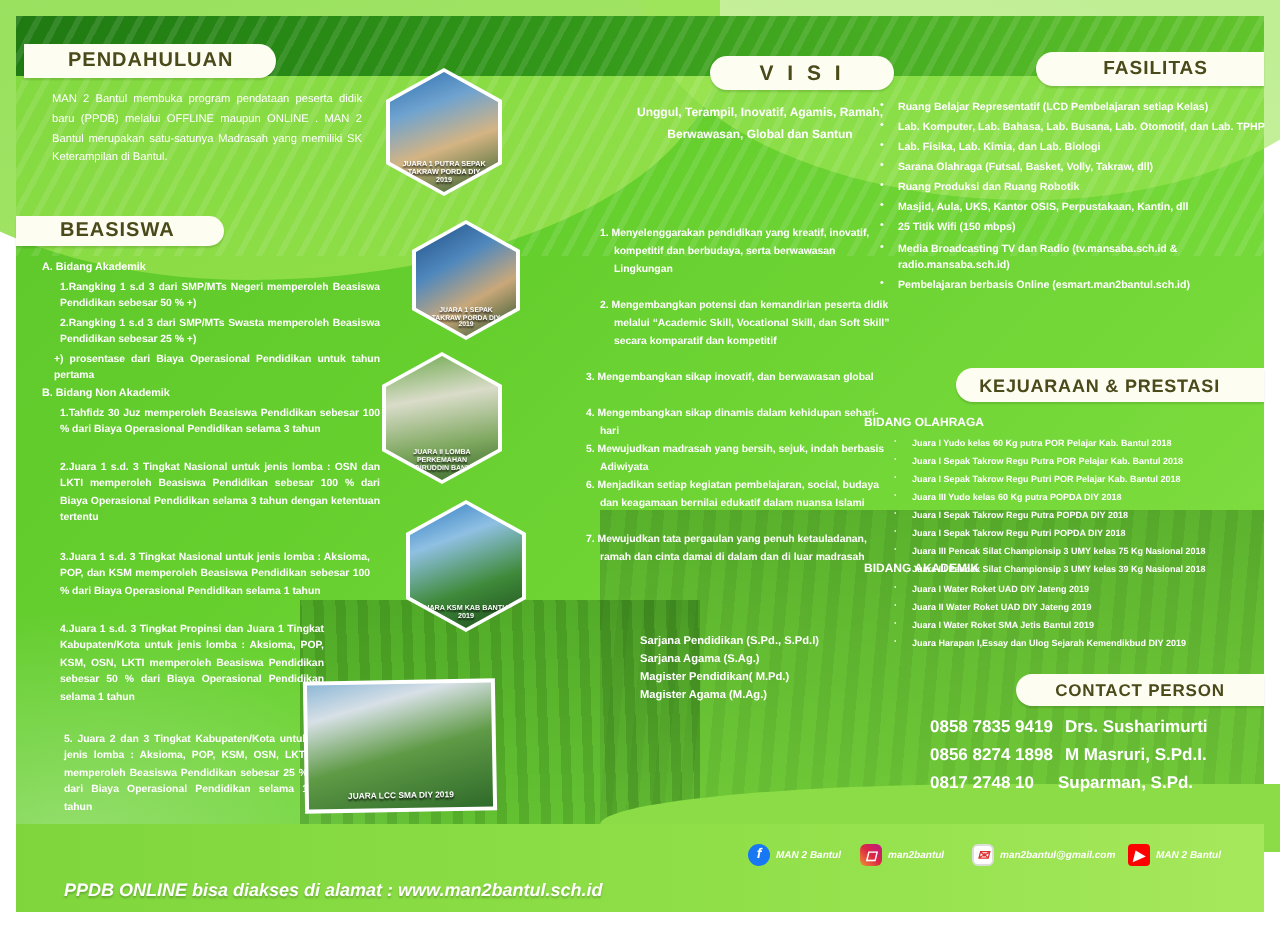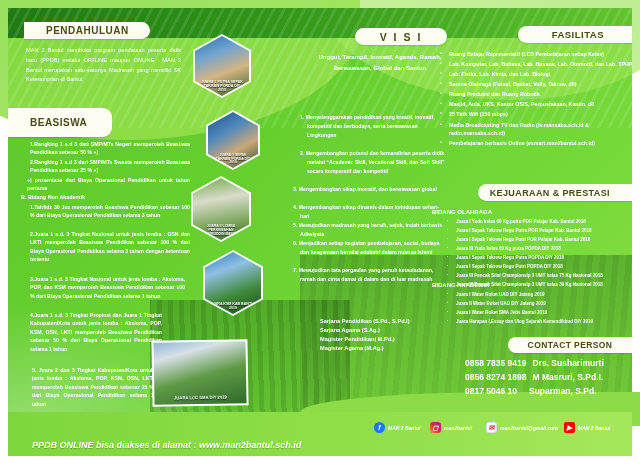--- a/index.html
+++ b/index.html
@@ -203,27 +203,27 @@
   <div class="bg-swoosh-2"></div>
   <div class="bg-dark-top"></div>
   <div class="bg-stripes"></div>
   <div class="bg-leaf-l"></div>
   <div class="bg-photo-band"></div>
   <div class="bg-green-overlay"></div>
   <div class="bg-photo-band2"></div>
   <div class="bg-bottom-curve"></div>
   <div class="bg-bottom-bar"></div>
 
-  <div class="pill" style="left:24px; top:22px; width:126px; height:17px; padding-left:22px; font-size:10px;">
+  <div class="pill" style="left:12px; top:22px; width:126px; height:17px; padding-left:22px; font-size:10px;">
     <span>PENDAHULUAN</span>
   </div>
 
   <p class="tx just" style="left:26px; top:46px; width:155px; font-size:5.6px; line-height:1.75;">MAN 2 Bantul membuka program pendataan peserta didik baru (PPDB) melalui OFFLINE maupun ONLINE . MAN 2 Bantul merupakan satu-satunya Madrasah yang memiliki SK Keterampilan di Bantul.</p>
 
-  <div class="pill" style="left:8px; top:108px; width:104px; height:29px; padding-left:22px; font-size:10px;">
+  <div class="pill" style="left:8px; top:108px; width:104px; height:15px; padding-left:22px; font-size:10px;">
     <span>BEASISWA</span>
   </div>
 
   <div class="tx" style="left:21px; top:131px; width:170px; font-size:5.4px; font-weight:bold;">A. Bidang Akademik</div>
   <div class="tx just" style="left:30px; top:140px; width:160px; font-size:5.2px; line-height:1.62; font-weight:bold;">1.Rangking 1 s.d 3 dari SMP/MTs Negeri memperoleh Beasiswa Pendidikan sebesar 50 % +)</div>
   <div class="tx just" style="left:30px; top:158px; width:160px; font-size:5.2px; line-height:1.62; font-weight:bold;">2.Rangking 1 s.d 3 dari SMP/MTs Swasta memperoleh Beasiswa Pendidikan sebesar 25 % +)</div>
   <div class="tx just" style="left:27px; top:176px; width:163px; font-size:5.2px; line-height:1.62; font-weight:bold;">+) prosentase dari Biaya Operasional Pendidikan untuk tahun pertama</div>
 
   <div class="tx" style="left:21px; top:194px; width:170px; font-size:5.4px; font-weight:bold;">B. Bidang Non Akademik</div>
   <div class="tx just" style="left:30px; top:203px; width:160px; font-size:5.2px; line-height:1.62; font-weight:bold;">1.Tahfidz 30 Juz memperoleh Beasiswa Pendidikan sebesar 100 % dari Biaya Operasional Pendidikan selama 3 tahun</div>
@@ -331,21 +331,21 @@
 
   <div class="contact-row" style="left:465px; top:358px; width:208px; font-size:8.5px; display:flex; gap:6px;">
     <span>0858 7835 9419</span>
     <span>Drs. Susharimurti</span>
   </div>
   <div class="contact-row" style="left:465px; top:372px; width:180px; font-size:8.5px; display:flex; gap:6px;">
     <span>0856 8274 1898</span>
     <span>M Masruri, S.Pd.I.</span>
   </div>
   <div class="contact-row" style="left:465px; top:386px; width:180px; font-size:8.5px; display:flex; gap:12px;">
-    <span>0817 5046 10</span>
+    <span>0817 2748 10</span>
     <span>Suparman, S.Pd.</span>
   </div>
 
   <div class="social" style="left:374px; top:422px; font-size:5px;">
     <span class="sico fb">f</span>
     <span>MAN 2 Bantul</span>
   </div>
   <div class="social" style="left:430px; top:422px; font-size:5px;">
     <span class="sico ig">◻</span>
     <span>man2bantul</span>

